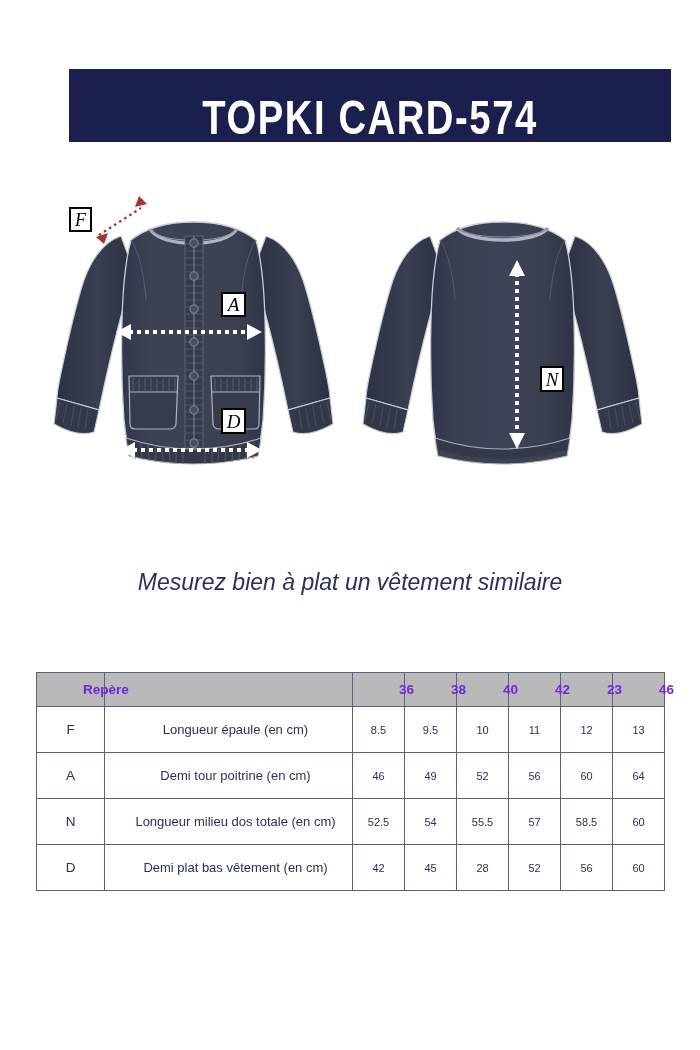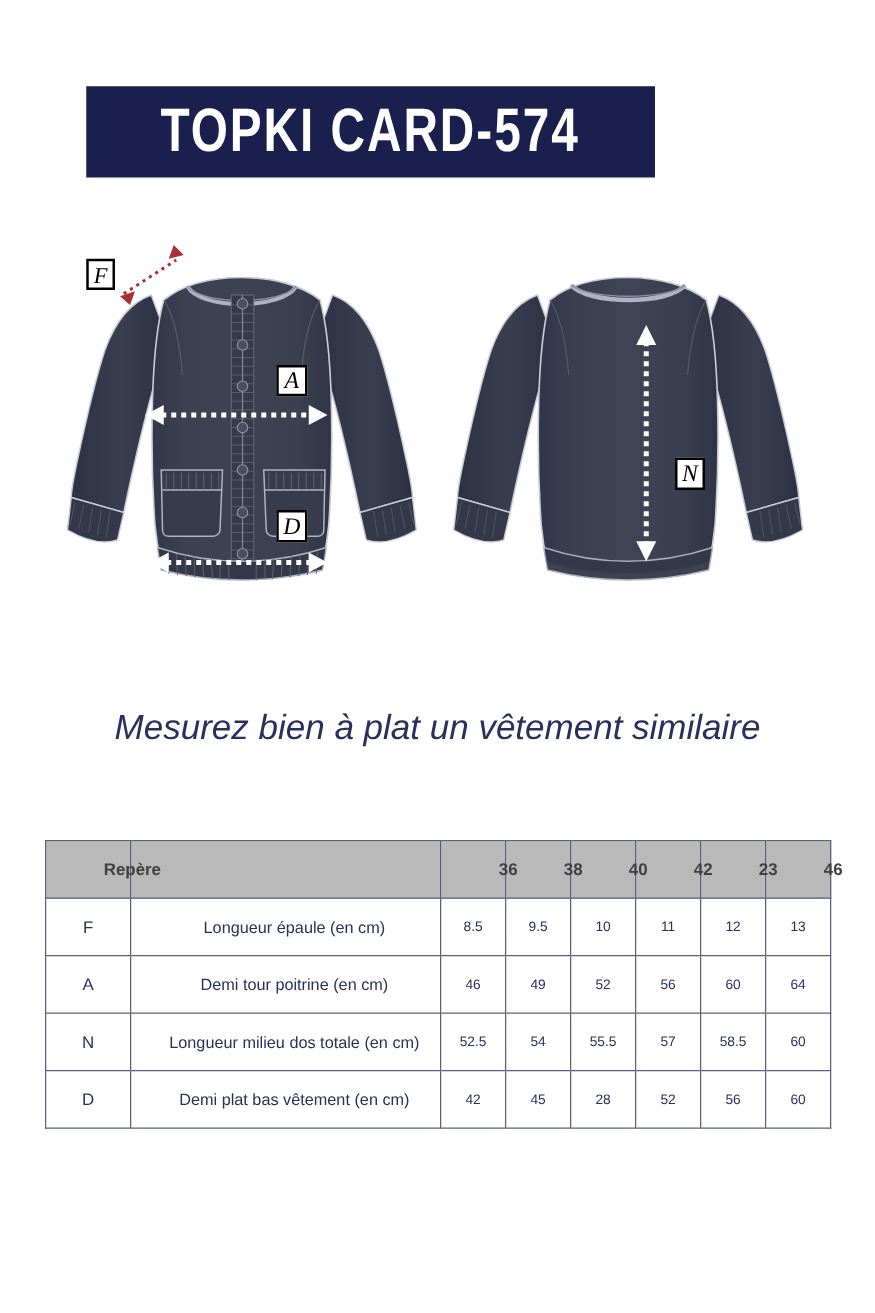--- a/index.html
+++ b/index.html
@@ -14,25 +14,25 @@
     position: relative;
     font-family: "Liberation Sans", sans-serif;
     overflow: hidden;
   }
 
   
   .banner {
     position: absolute;
     left: 69px;
     top: 69px;
-    width: 455px;
+    width: 602px;
     height: 73px;
     background: #1b1f4e;
     display: flex;
-    align-items: center;
+    align-items: flex-end;
     justify-content: center;
   }
   .banner-title {
     color: #ffffff;
     font-family: "Liberation Sans Narrow", "Liberation Sans", sans-serif;
     font-weight: bold;
     font-size: 49px;
     letter-spacing: 2px;
     transform: scaleX(0.78);
     transform-origin: center center;
@@ -74,21 +74,21 @@
   
   .instructions {
     position: absolute;
     left: 0;
     top: 568px;
     width: 700px;
     text-align: center;
     color: #2a2f5e;
     font-family: "Liberation Sans", sans-serif;
     font-style: italic;
-    font-size: 28px;
+    font-size: 23px;
     line-height: 28px;
   }
   .instructions div { white-space: nowrap; }
 
   
   .size-table {
     position: absolute;
     left: 36px;
     top: 672px;
     width: 628px;
@@ -101,24 +101,24 @@
     color: #2a2f5e;
     font-size: 11px;
     font-weight: normal;
     text-align: center;
     padding: 0;
     height: 46px;
     box-sizing: border-box;
   }
   .size-table thead th {
     background: #b9b9b9;
-    color: #404040;
+    color: #6d28d9;
     font-weight: bold;
     font-size: 13.5px;
-    height: 46px;
+    height: 34px;
     padding-left: 46px;
   }
   .size-table thead th.th-desc { background: #b9b9b9; }
   .col-rep  { width: 68px; }
   .col-desc { width: 248px; }
   .col-size { width: 52px; }
   td.cell-desc {
     text-align: center;
     padding-left: 14px;
     font-size: 13px;

